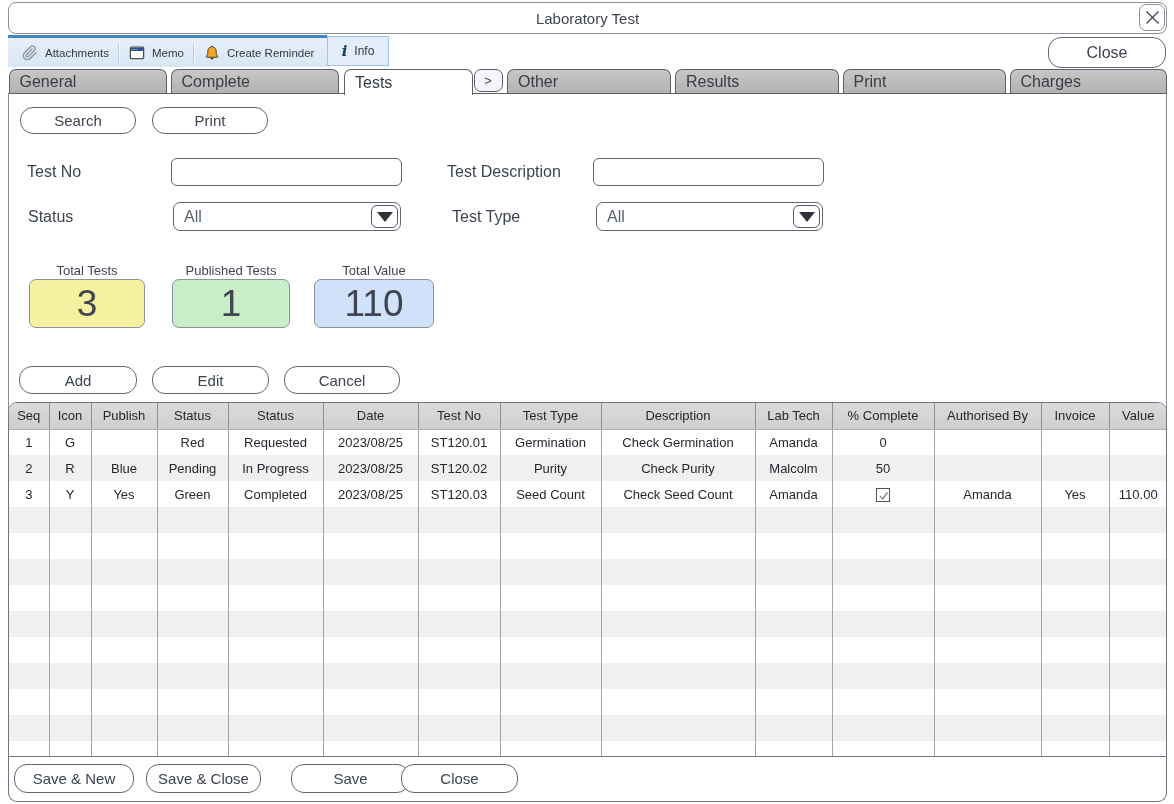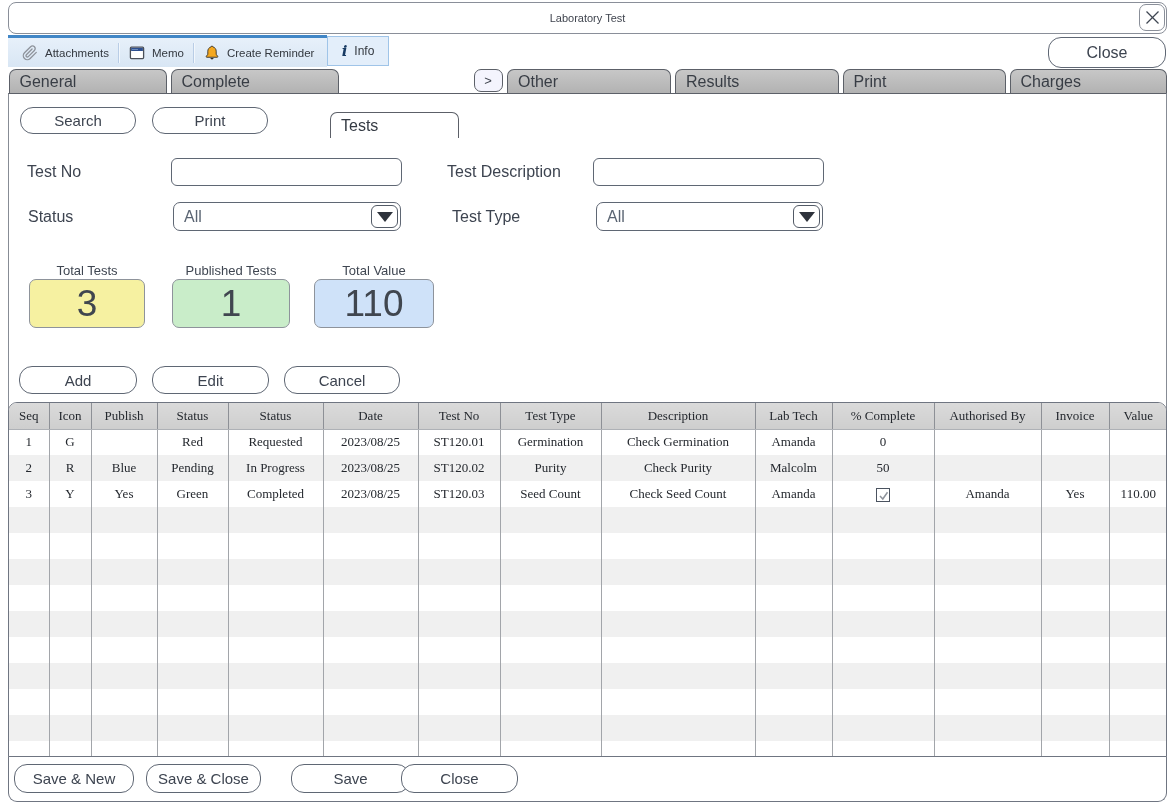--- a/index.html
+++ b/index.html
@@ -11,21 +11,21 @@
     color: #3d4450;
   }
   
   .titlebar {
     position: absolute; left: 8px; top: 2px; width: 1159px; height: 32px;
     background: #fff; border: 1.5px solid #8a8f99; border-radius: 8px;
   }
   .titlebar-text {
     position: absolute; left: 0; right: 0; top: 0; bottom: 0;
     display: flex; align-items: center; justify-content: center;
-    font-size: 11px; color: #40454f;
+    font-size: 15px; color: #40454f;
   }
   .x-button {
     position: absolute; right: 1px; top: 1px; width: 26px; height: 27px;
     border: 1.5px solid #8a8f99; border-radius: 7px; background: #fff;
     display: flex; align-items: center; justify-content: center; cursor: pointer;
   }
   
   .toolbar-main {
     position: absolute; left: 8px; top: 35px; width: 319px; height: 32px;
     background: linear-gradient(#e7f0fa, #d8e6f4);
@@ -119,21 +119,21 @@
     border: 1.3px solid #8e939b; border-radius: 7px;
     display: flex; align-items: center; justify-content: center;
     font-size: 37px; color: #40464f;
   }
   
   .table-panel {
     position: absolute; left: 8px; top: 402px; width: 1159px; height: 355px;
     border: 1.5px solid #6f7581; border-radius: 9px 9px 0 0;
     overflow: hidden; background: #fff; z-index: 5;
   }
-  table.grid { width: 100%; border-collapse: collapse; table-layout: fixed; font-family: Liberation Serif, serif; }
+  table.grid { width: 100%; border-collapse: collapse; table-layout: fixed; }
   table.grid th {
     height: 26px; background: linear-gradient(#dadada, #cecece);
     border-right: 1px solid #8d9096; border-bottom: 1px solid #aeb1b6;
     font-size: 13px; font-weight: normal; color: #24282e; text-align: center;
     overflow: hidden; white-space: nowrap;
   }
   table.grid td {
     height: 26px; border-right: 1px solid #a2a5aa;
     font-size: 13px; color: #24282e; text-align: center;
     overflow: hidden; white-space: nowrap; padding: 0;
@@ -197,21 +197,21 @@
   </div>
   <div class="toolbar-info">
     <span class="info-i">i</span>
     <span class="tb-label">Info</span>
   </div>
 
   <div class="btn close-top">Close</div>
 
   <div class="tab" style="left:8.5px;  width:158px;">General</div>
   <div class="tab" style="left:170.5px;width:168px;">Complete</div>
-  <div class="tab active" style="left:330px;width:129px;margin-top:43px;">Tests</div>
+  <div class="tab active" style="left:344px;width:129px;">Tests</div>
   <div class="tab-more" style="left:473.5px;">&gt;</div>
   <div class="tab" style="left:507px;  width:164px;">Other</div>
   <div class="tab" style="left:675px;  width:163.5px;">Results</div>
   <div class="tab" style="left:842.5px;width:163px;">Print</div>
   <div class="tab" style="left:1009.5px;width:157px;">Charges</div>
 
   <div class="content-panel">
 
     <div class="btn panel-btn" style="left:11px;top:13px;width:116px;height:27px;">Search</div>
     <div class="btn panel-btn" style="left:143px;top:13px;width:116px;height:27px;">Print</div>

